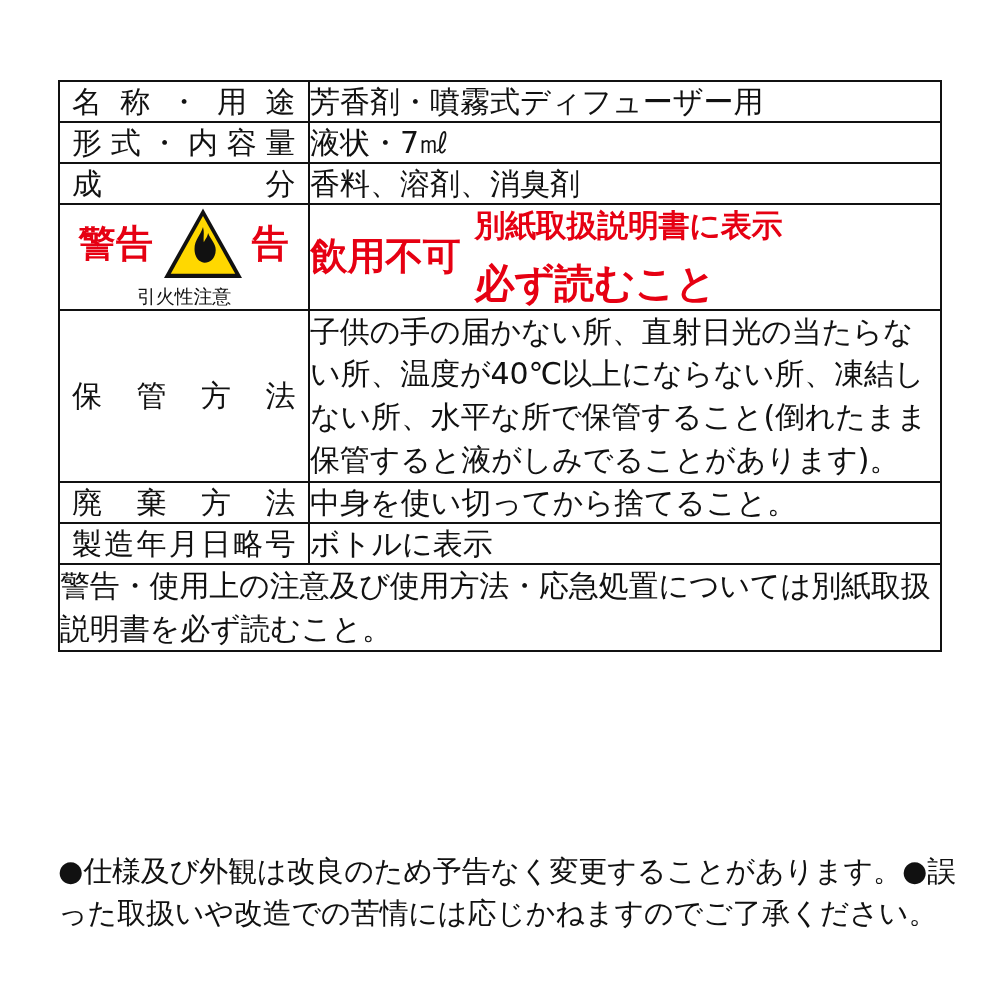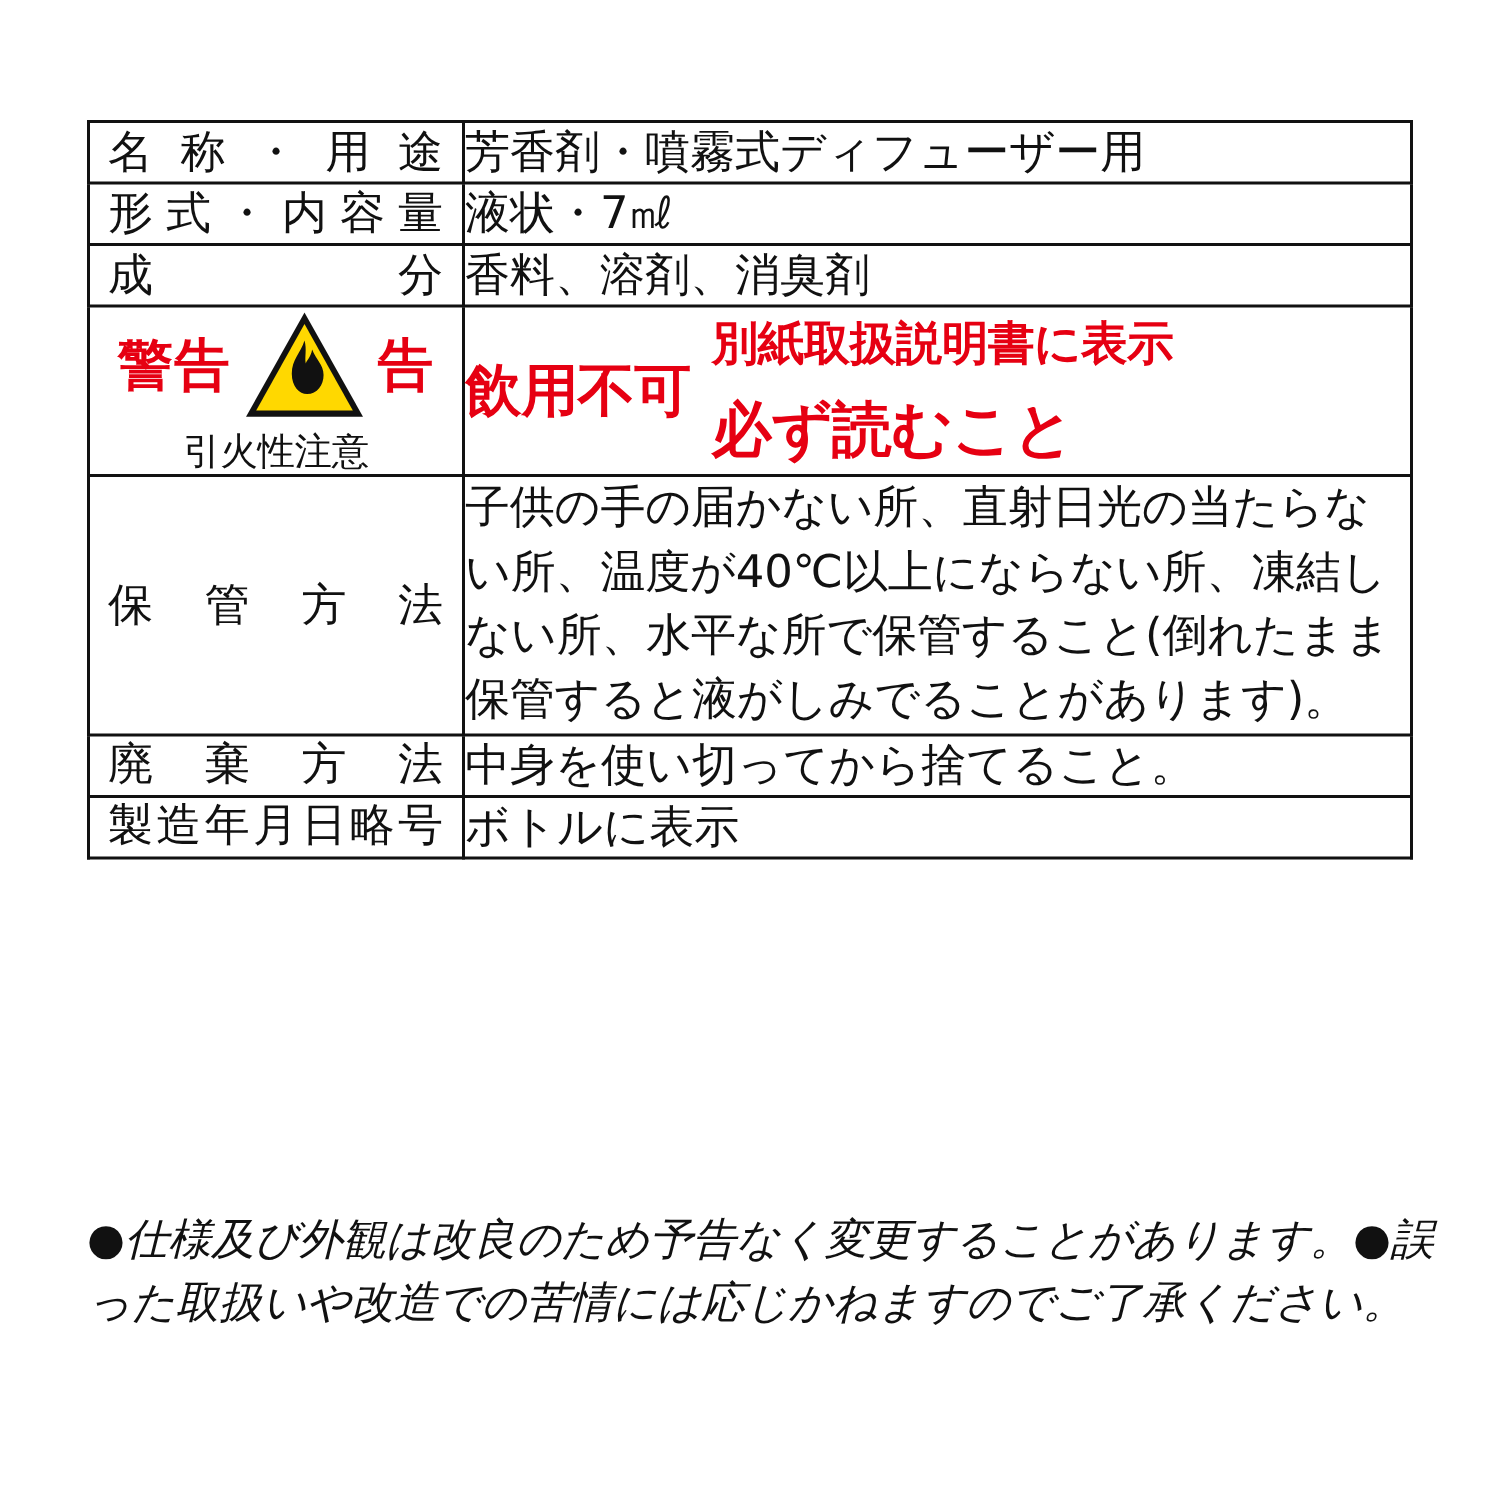--- a/index.html
+++ b/index.html
@@ -73,21 +73,21 @@
     font-size: 37px;
     font-weight: bold;
     letter-spacing: 0.02em;
   }
   .hazard-icon {
     width: 86px;
     height: 78px;
     display: block;
   }
   .warn-sub {
-    font-size: 25px;
+    font-size: 19px;
     margin-top: 2px;
     letter-spacing: -0.01em;
   }
 
   .warn-value-cell {
     padding: 10px 12px 12px 14px;
   }
   .warn-inner {
     display: flex;
     align-items: center;
@@ -128,27 +128,26 @@
   .footer-note-cell {
     font-size: 30px;
     line-height: 1.42;
     padding: 10px 12px 12px 14px;
     letter-spacing: -0.005em;
   }
 
   .outside-note {
     position: absolute;
     left: 58px;
-    top: 805px;
+    top: 850px;
     width: 900px;
     font-size: 29px;
     line-height: 1.45;
     letter-spacing: -0.005em;
     color: #111111;
-    font-style: italic;
   }
 </style>
 </head>
 <body>
 
 <div class="sheet">
 
   <table class="spec-table">
     <colgroup>
       <col style="width:250px">
@@ -217,19 +216,22 @@
         <td class="value-cell">中身を使い切ってから捨てること。</td>
       </tr>
 
       <tr>
         <td class="label-cell">
           <span class="label-spread">製造年月日略号</span>
         </td>
         <td class="value-cell">ボトルに表示</td>
       </tr>
 
+      <tr>
+        <td class="footer-note-cell" colspan="2">警告・使用上の注意及び使用方法・応急処置については別紙取扱説明書を必ず読むこと。</td>
+      </tr>
 
     </tbody>
   </table>
 
   <div class="outside-note">●仕様及び外観は改良のため予告なく変更することがあります。●誤った取扱いや改造での苦情には応じかねますのでご了承ください。</div>
 
 </div>
 
 </body></html>

